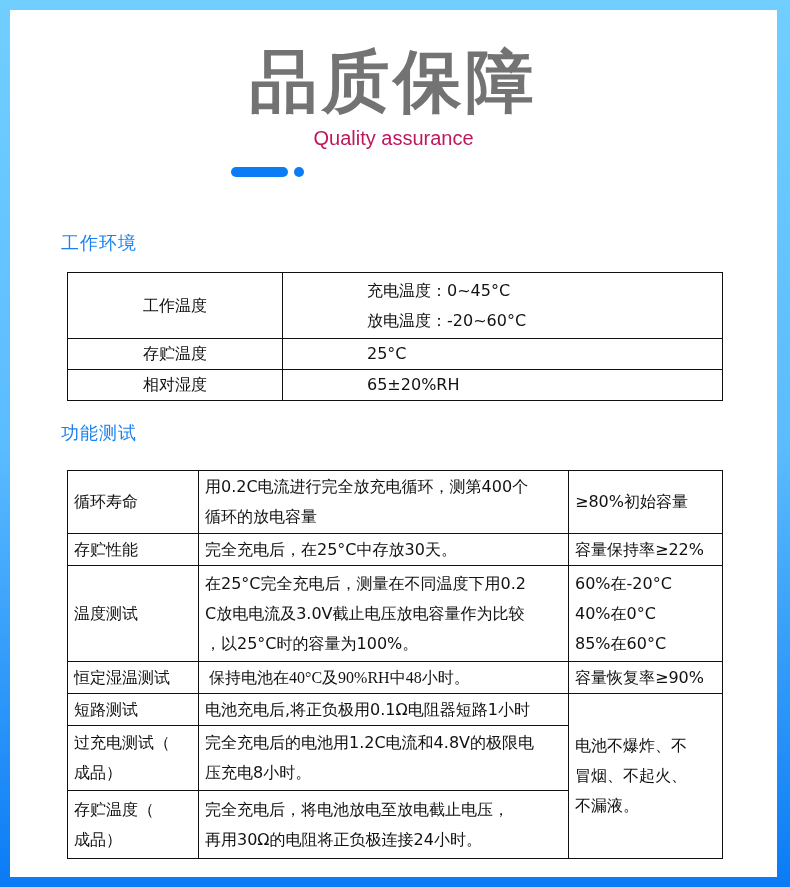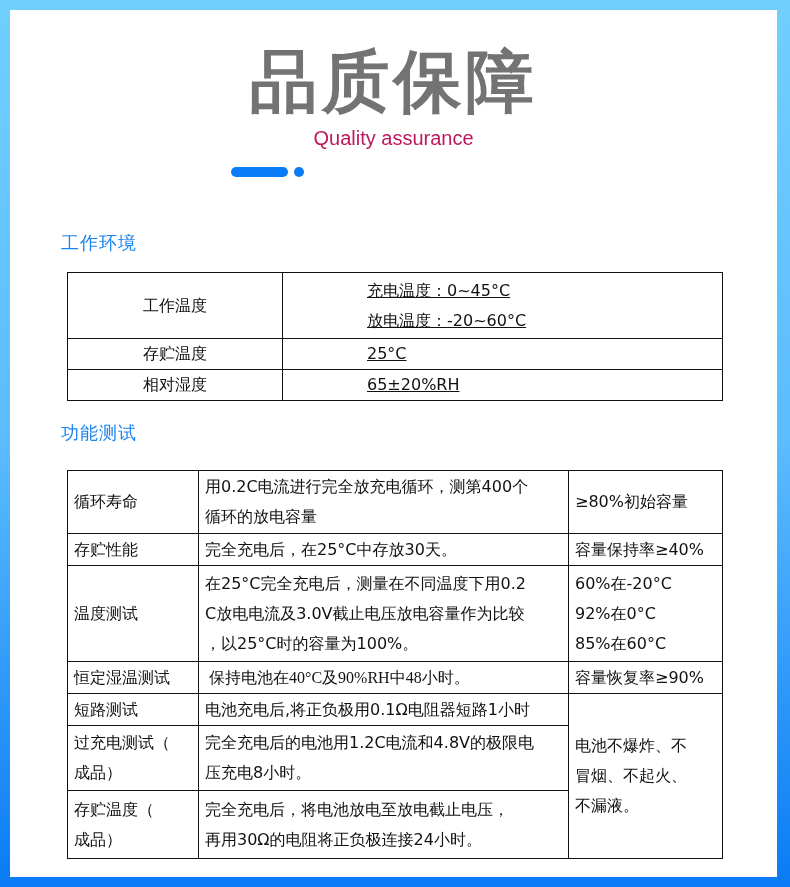--- a/index.html
+++ b/index.html
@@ -22,21 +22,21 @@
   }
   .deco-bar { position:absolute; left:221px; top:157px; width:57px; height:10px; background:#0a7cf5; border-radius:5px; }
   .deco-dot { position:absolute; left:284px; top:157px; width:10px; height:10px; background:#0a7cf5; border-radius:50%; }
   .section-heading {
     position:absolute; left:28px; font-size:18px; color:#1a82ee; font-weight:normal; line-height:34px; letter-spacing:1px;margin-left:23px;
   }
   table { border-collapse:collapse; position:absolute; font-size:16px; color:#111; }
   td { border:1.5px solid #111; padding:0 6px; vertical-align:middle; line-height:30px; }
   .t1 { left:57px; top:262px; width:656px; }
   .t1 td.label { text-align:center; width:202px;margin-top:45px; }
-  .t1 td.val { padding-left:84px;text-decoration:underline; }
+  .t1 td.val { padding-left:84px; }
   .t2 { left:57px; top:460px; width:656px; }
   .t2 td.c1 { width:118px; }
   .t2 td.c2 { width:357px;margin-left:36px; }
   .line { display:block; }
 </style>
 </head>
 <body>
 
 <div class="page">
   <div class="title">品质保障</div>
@@ -74,32 +74,32 @@
       <td class="c1">循环寿命</td>
       <td class="c2">
         <span class="line">用0.2C电流进行完全放充电循环，测第400个</span>
         <span class="line">循环的放电容量</span>
       </td>
       <td>≥80%初始容量</td>
     </tr>
     <tr style="height:32px;">
       <td class="c1">存贮性能</td>
       <td class="c2">完全充电后，在25°C中存放30天。</td>
-      <td>容量保持率≥40%</td>
+      <td>容量保持率≥22%</td>
     </tr>
     <tr style="height:96px;">
       <td class="c1">温度测试</td>
       <td class="c2">
         <span class="line">在25°C完全充电后，测量在不同温度下用0.2</span>
         <span class="line">C放电电流及3.0V截止电压放电容量作为比较</span>
         <span class="line">，以25°C时的容量为100%。</span>
       </td>
       <td>
         <span class="line">60%在-20°C</span>
-        <span class="line">92%在0°C</span>
+        <span class="line">40%在0°C</span>
         <span class="line">85%在60°C</span>
       </td>
     </tr>
     <tr style="height:32px;">
       <td class="c1">恒定湿温测试</td>
       <td class="c2" style="white-space:pre;font-family:Liberation Serif, serif;"> 保持电池在40°C及90%RH中48小时。</td>
       <td>容量恢复率≥90%</td>
     </tr>
     <tr style="height:32px;">
       <td class="c1">短路测试</td>

